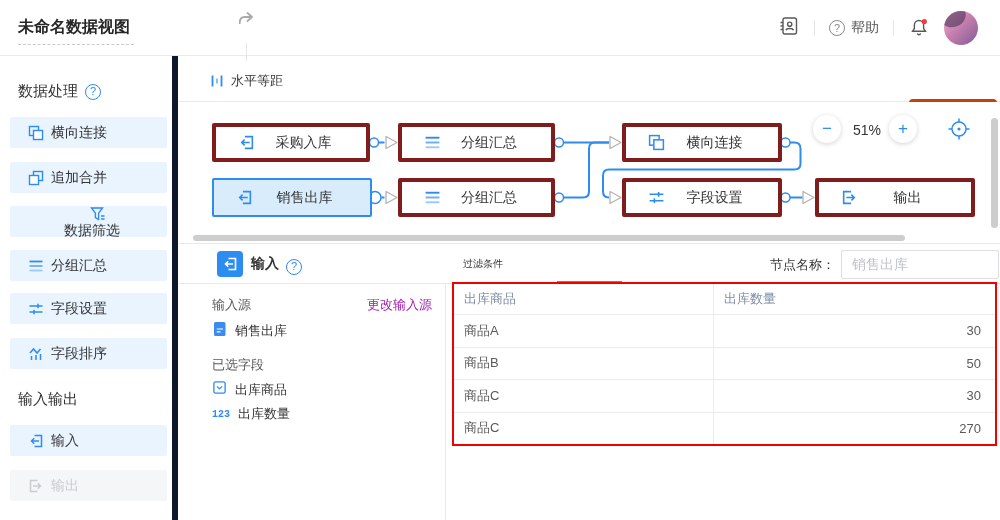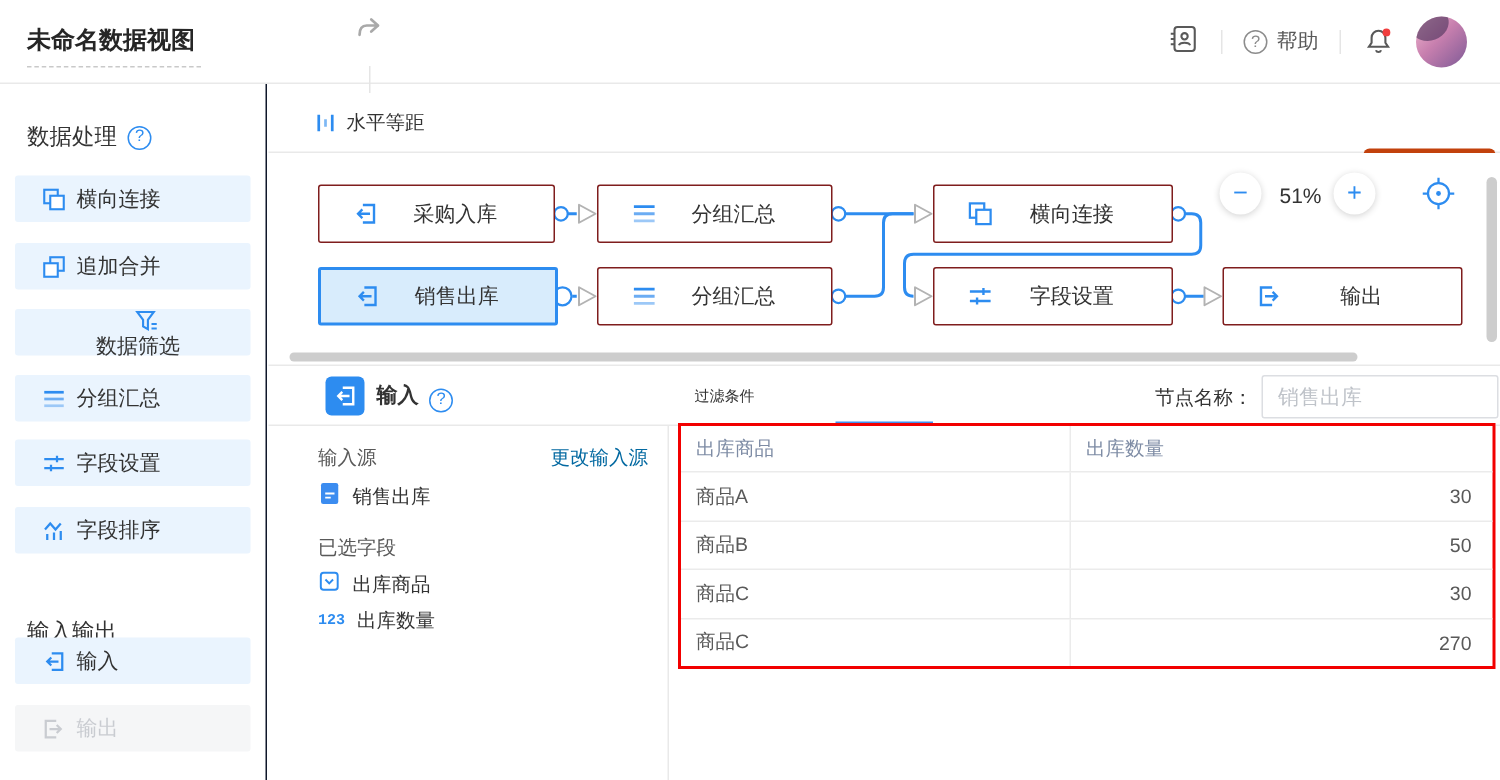--- a/index.html
+++ b/index.html
@@ -13,40 +13,40 @@
   .hdr-right { position:absolute; right:22px; top:0; height:56px; display:flex; align-items:center; gap:14px; }
   .hdr-divider { width:1px; height:16px; background:#e5e5e5; }
   .q-circle { display:inline-flex; align-items:center; justify-content:center; width:16px; height:16px; border-radius:50%; border:1px solid #8c8c8c; color:#8c8c8c; font-size:11px; line-height:1; }
   .q-circle.blue { border-color:#2d8cf0; color:#2d8cf0; }
   .help-wrap { display:flex; align-items:center; gap:6px; color:#595959; font-size:14px; cursor:pointer; }
   .bell-wrap { position:relative; width:22px; height:22px; }
   .avatar { width:34px; height:34px; border-radius:50%; background:linear-gradient(135deg,#f0b7cf 0%,#c77fae 45%,#7e5a96 100%); position:relative; overflow:hidden; }
   .avatar:after { content:""; position:absolute; left:-4px; top:-6px; width:26px; height:22px; border-radius:50%; background:rgba(60,40,80,.55); transform:rotate(-20deg); }
 
   
-  .sidebar { position:absolute; left:0; top:56px; width:178px; height:464px; background:#fff; border-right:1px solid #0f172a;text-align:center; }
+  .sidebar { position:absolute; left:0; top:56px; width:178px; height:464px; background:#fff; border-right:6px solid #0f172a;text-align:center; }
   .side-title { position:absolute; left:18px; font-size:15px; color:#333; display:flex; align-items:center; gap:7px; }
   .side-item { position:absolute; left:10px; width:157px; height:31px; border-radius:2px; background:#eaf4fe; display:flex; align-items:center; cursor:pointer; }
   .side-item .s-icon { width:16px; height:16px; margin-left:18px; flex:none; }
   .side-item .s-label { margin-left:7px; font-size:14px; color:#333; }
   .side-item.disabled { background:#f5f6f7; cursor:default; }
   .side-item.disabled .s-label { color:#c9ccd1; }
 
   
   .main { position:absolute; left:179px; top:56px; width:821px; height:464px; }
   .toolbar { position:absolute; left:0; top:0; width:821px; height:46px; border-bottom:1px solid #e9e9e9; display:flex; align-items:center; }
   .tb-left { display:flex; align-items:center; gap:11px; padding-left:30px;flex-direction:column; }
   .tb-btn { display:flex; align-items:center; gap:6px; cursor:pointer; font-size:13px; color:#333; }
   .tb-divider { width:1px; height:18px; background:#e5e5e5; }
   .save-btn { position:absolute; right:3px; top:11px; width:88px; height:46px; background:#c2410c; color:#fff; font-size:14px; border:none; border-radius:4px; display:flex; align-items:center; justify-content:center; cursor:pointer;margin-top:32px; }
 
   
   .canvas { position:absolute; left:0; top:46px; width:821px; height:141px; background:#fff; }
   .wires { position:absolute; left:0; top:0; }
-  .node { position:absolute; height:39px; background:#fff; border:1px solid #7f1d1d; border-radius:2px; display:flex; align-items:center; cursor:pointer; }
+  .node { position:absolute; height:39px; background:#fff; border:4px solid #7f1d1d; border-radius:2px; display:flex; align-items:center; cursor:pointer; }
   .node .n-icon { width:17px; height:17px; margin-left:22px; flex:none; }
   .node .n-label { flex:1; text-align:center; font-size:14px; color:#333; padding-right:14px; }
   .node.selected { border:2px solid #2d8cf0; background:#d8ecfc; }
   .zoom-btn { position:absolute; width:28px; height:28px; border-radius:50%; background:#fff; box-shadow:0 1px 5px rgba(0,0,0,.18); display:flex; align-items:center; justify-content:center; color:#2d8cf0; font-size:17px; cursor:pointer; }
   .zoom-level { position:absolute; font-size:14px; color:#333; width:46px; text-align:center; }
   .locate-btn { position:absolute; width:28px; height:28px; display:flex; align-items:center; justify-content:center; cursor:pointer; }
   .h-scrollbar { position:absolute; left:14px; top:133px; width:712px; height:6px; border-radius:3px; background:#cdcdcd; cursor:pointer; }
   .v-scrollbar { position:absolute; left:812px; top:16px; width:7px; height:110px; border-radius:3.5px; background:#cdcdcd; cursor:pointer; }
 
   
@@ -56,21 +56,21 @@
   .p-title { position:absolute; left:72px; top:11px; font-size:14px; color:#333; font-weight:bold; }
   .p-help { position:absolute; left:107px; top:12px; }
   .tab { position:absolute; top:0; height:40px; display:flex; align-items:center; font-size:10px; color:#333; cursor:pointer; }
   .tab-underline { position:absolute; left:378px; bottom:-1px; width:65px; height:3px; background:#3f8fef; z-index:3; }
   .nodename-label { position:absolute; left:591px; top:12px; font-size:13px; color:#333; }
   .nodename-input { position:absolute; left:662px; top:6px; width:158px; height:29px; border:1px solid #dcdee2; border-radius:2px; padding:0 10px; font-size:14px; color:#bfc3c9; font-family:inherit; outline:none; background:#fff; }
 
   .panel-left { position:absolute; left:0; top:40px; width:267px; height:237px; border-right:1px solid #e9e9e9; }
   .pl-row { position:absolute; left:33px; display:flex; align-items:center; gap:8px; font-size:13px;font-family:Liberation Mono, monospace; }
   .pl-label { color:#595959; font-size:13px; }
-  .change-link { position:absolute; right:13px; top:12px; font-size:13px; color:#0369a1; cursor:pointer; }
+  .change-link { position:absolute; right:13px; top:12px; font-size:13px; color:#a21caf; cursor:pointer; }
   .field-name { color:#333; font-size:13px; }
   .num-badge { color:#2d8cf0; font-size:10px; font-weight:bold; letter-spacing:0; }
 
   
   .annotation-box { position:absolute; left:273px; top:38px; width:545px; height:164px; border:2px solid #f20000; z-index:5; background:#fff; }
   .pt-header { display:flex; height:30px; }
   .pt-row { display:flex; height:32.5px; border-top:1px solid #ebebeb; }
   .cell { display:flex; align-items:center; padding:0 10px; font-size:13px; }
   .c1 { width:259px; flex:none; }
   .c2 { flex:1; border-left:1px solid #ebebeb; justify-content:flex-end; padding-right:14px; }
@@ -170,21 +170,21 @@
     <div class="side-item" style="top:282px;">
       <span class="s-icon">
         <svg width="16" height="16" viewBox="0 0 16 16" fill="none" stroke="#2d8cf0" stroke-width="1.5">
             <path d="M2,7 L5.5,3 L9,7 L12.5,3"></path>
             <path d="M3.5,10 V14 M8,9 V14 M12.5,8 V14"></path>
           </svg>
       </span>
       <span class="s-label">字段排序</span>
     </div>
 
-    <div class="side-title" style="top:334px;margin-top:22px;">
+    <div class="side-title" style="top:334px;">
       <span>输入输出</span>
     </div>
 
     <div class="side-item" style="top:369px;">
       <span class="s-icon">
         <svg width="16" height="16" viewBox="0 0 16 16" fill="none" stroke="#2d8cf0" stroke-width="1.5">
             <path d="M6.5,2.5 H13.5 V13.5 H6.5"></path>
             <path d="M11,8 H3.5 M6.2,5.3 L3.5,8 L6.2,10.7"></path>
           </svg>
       </span>

